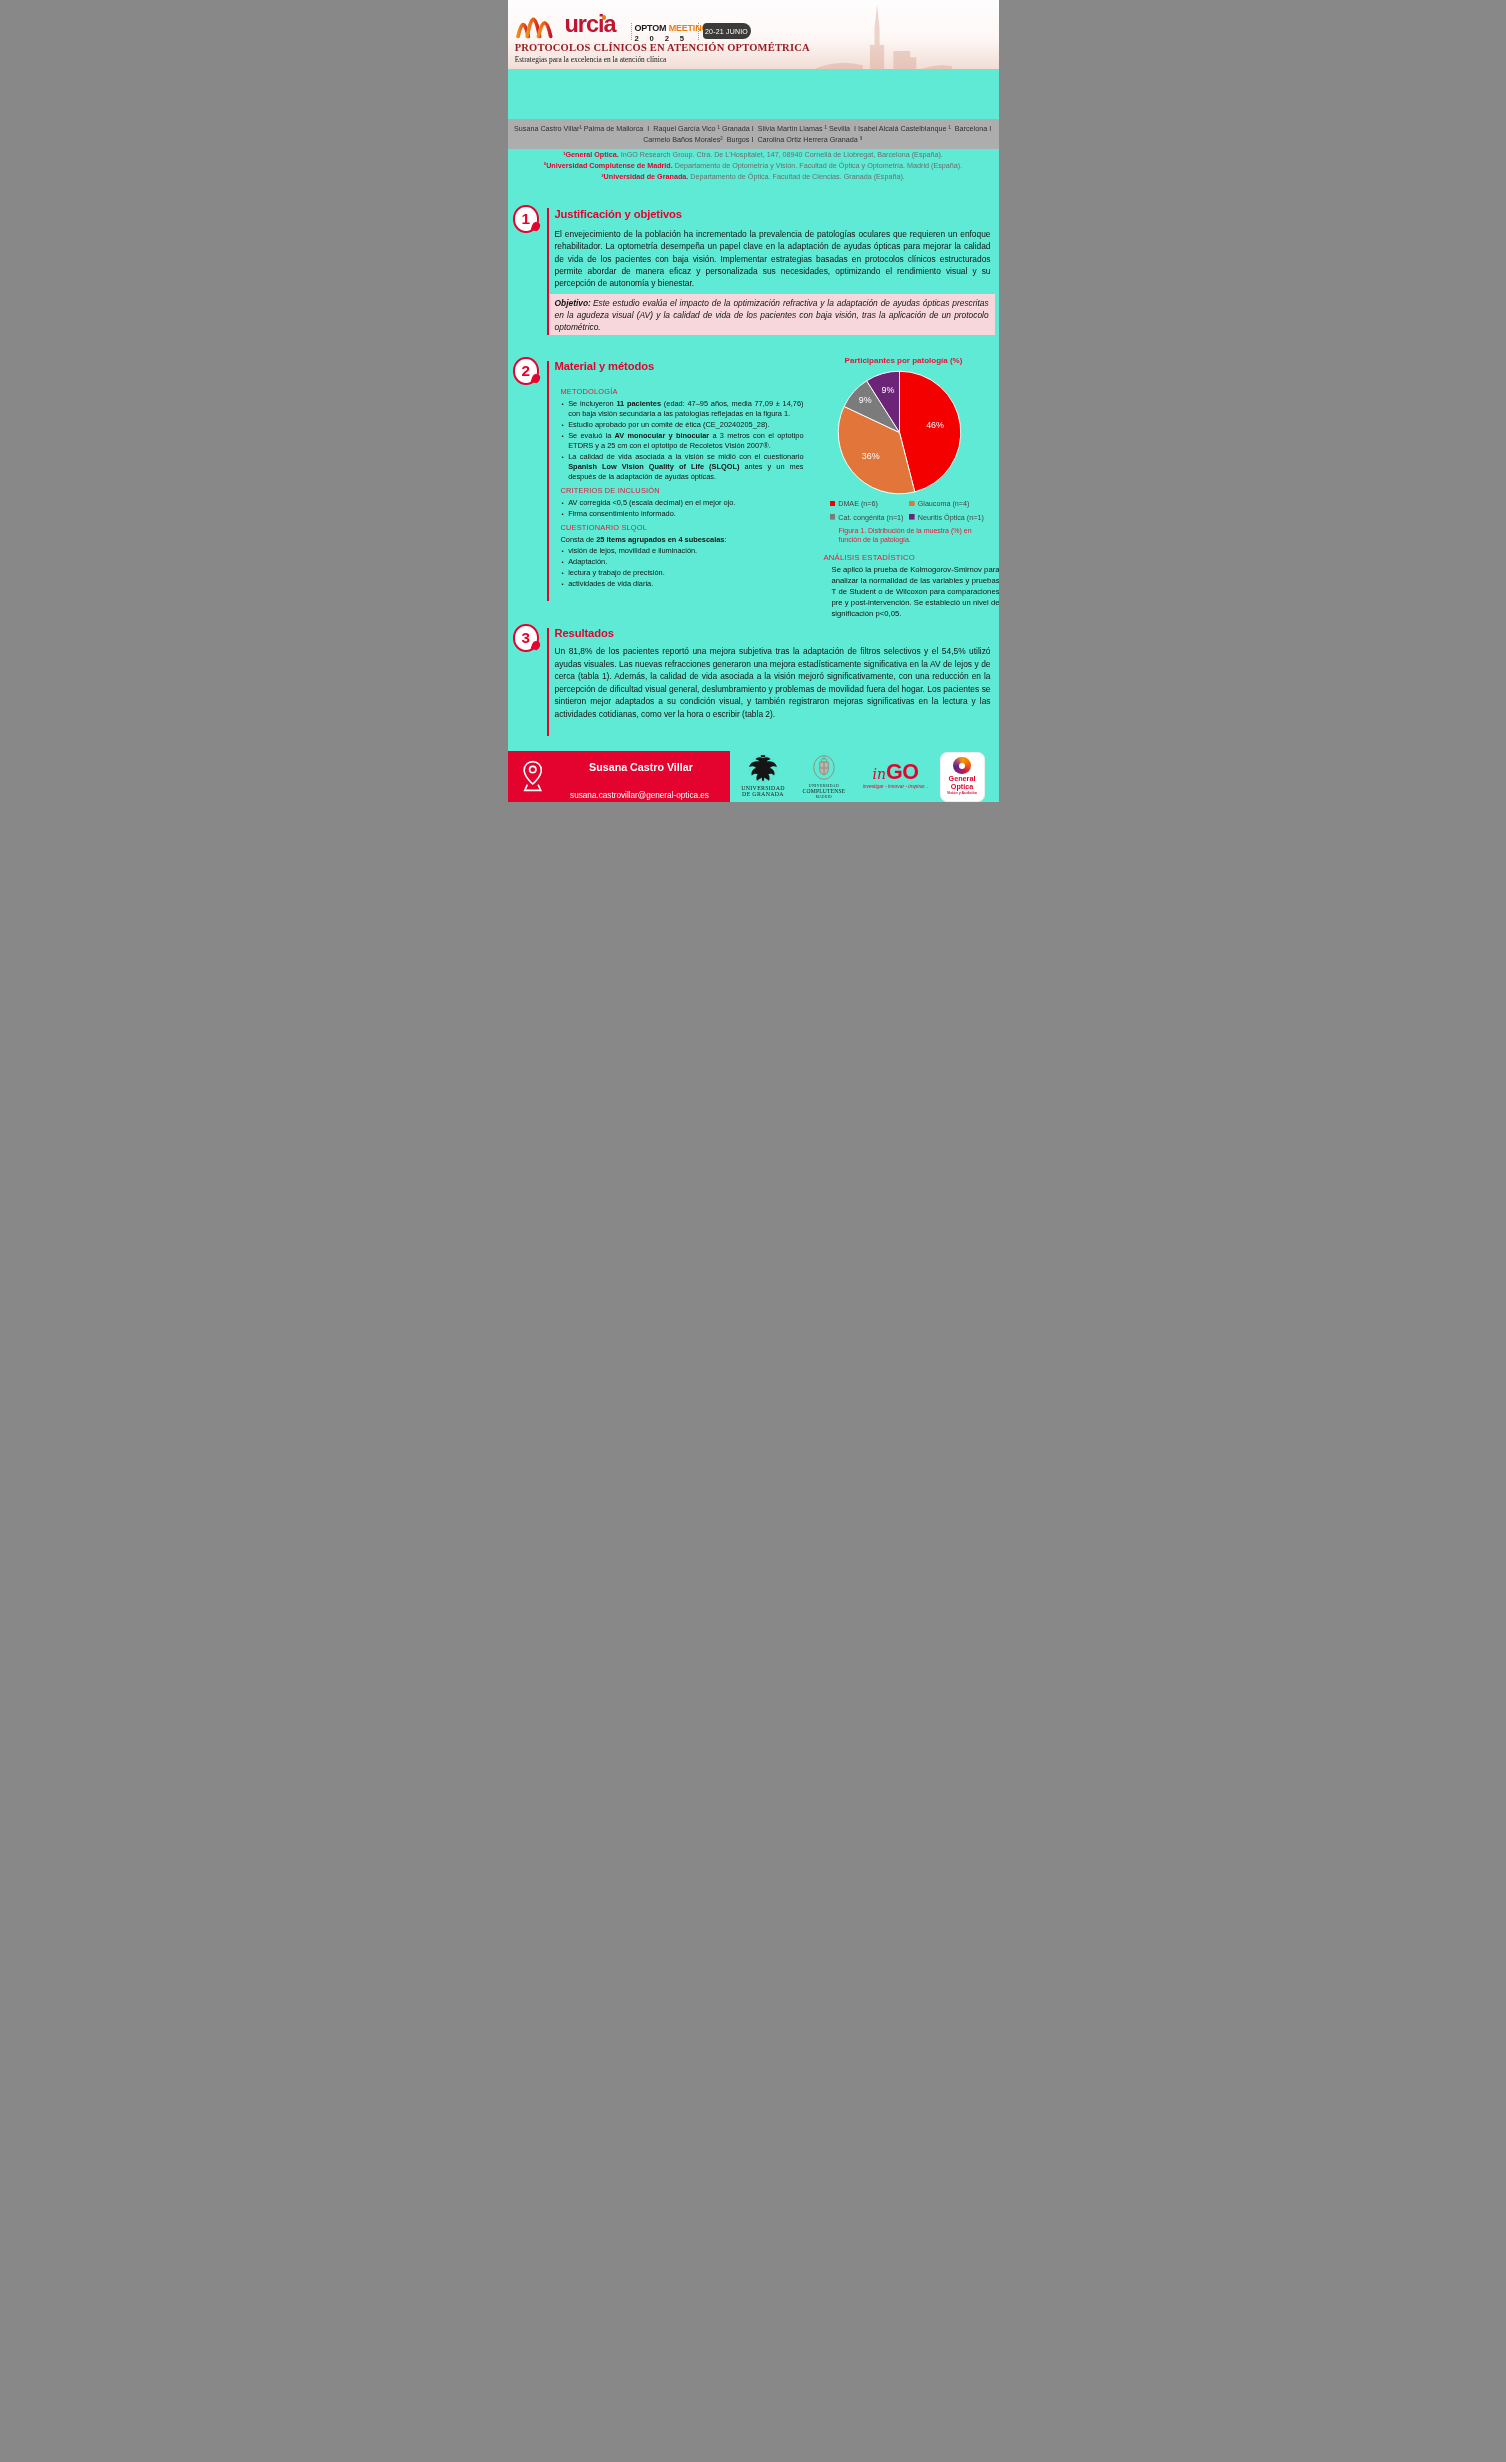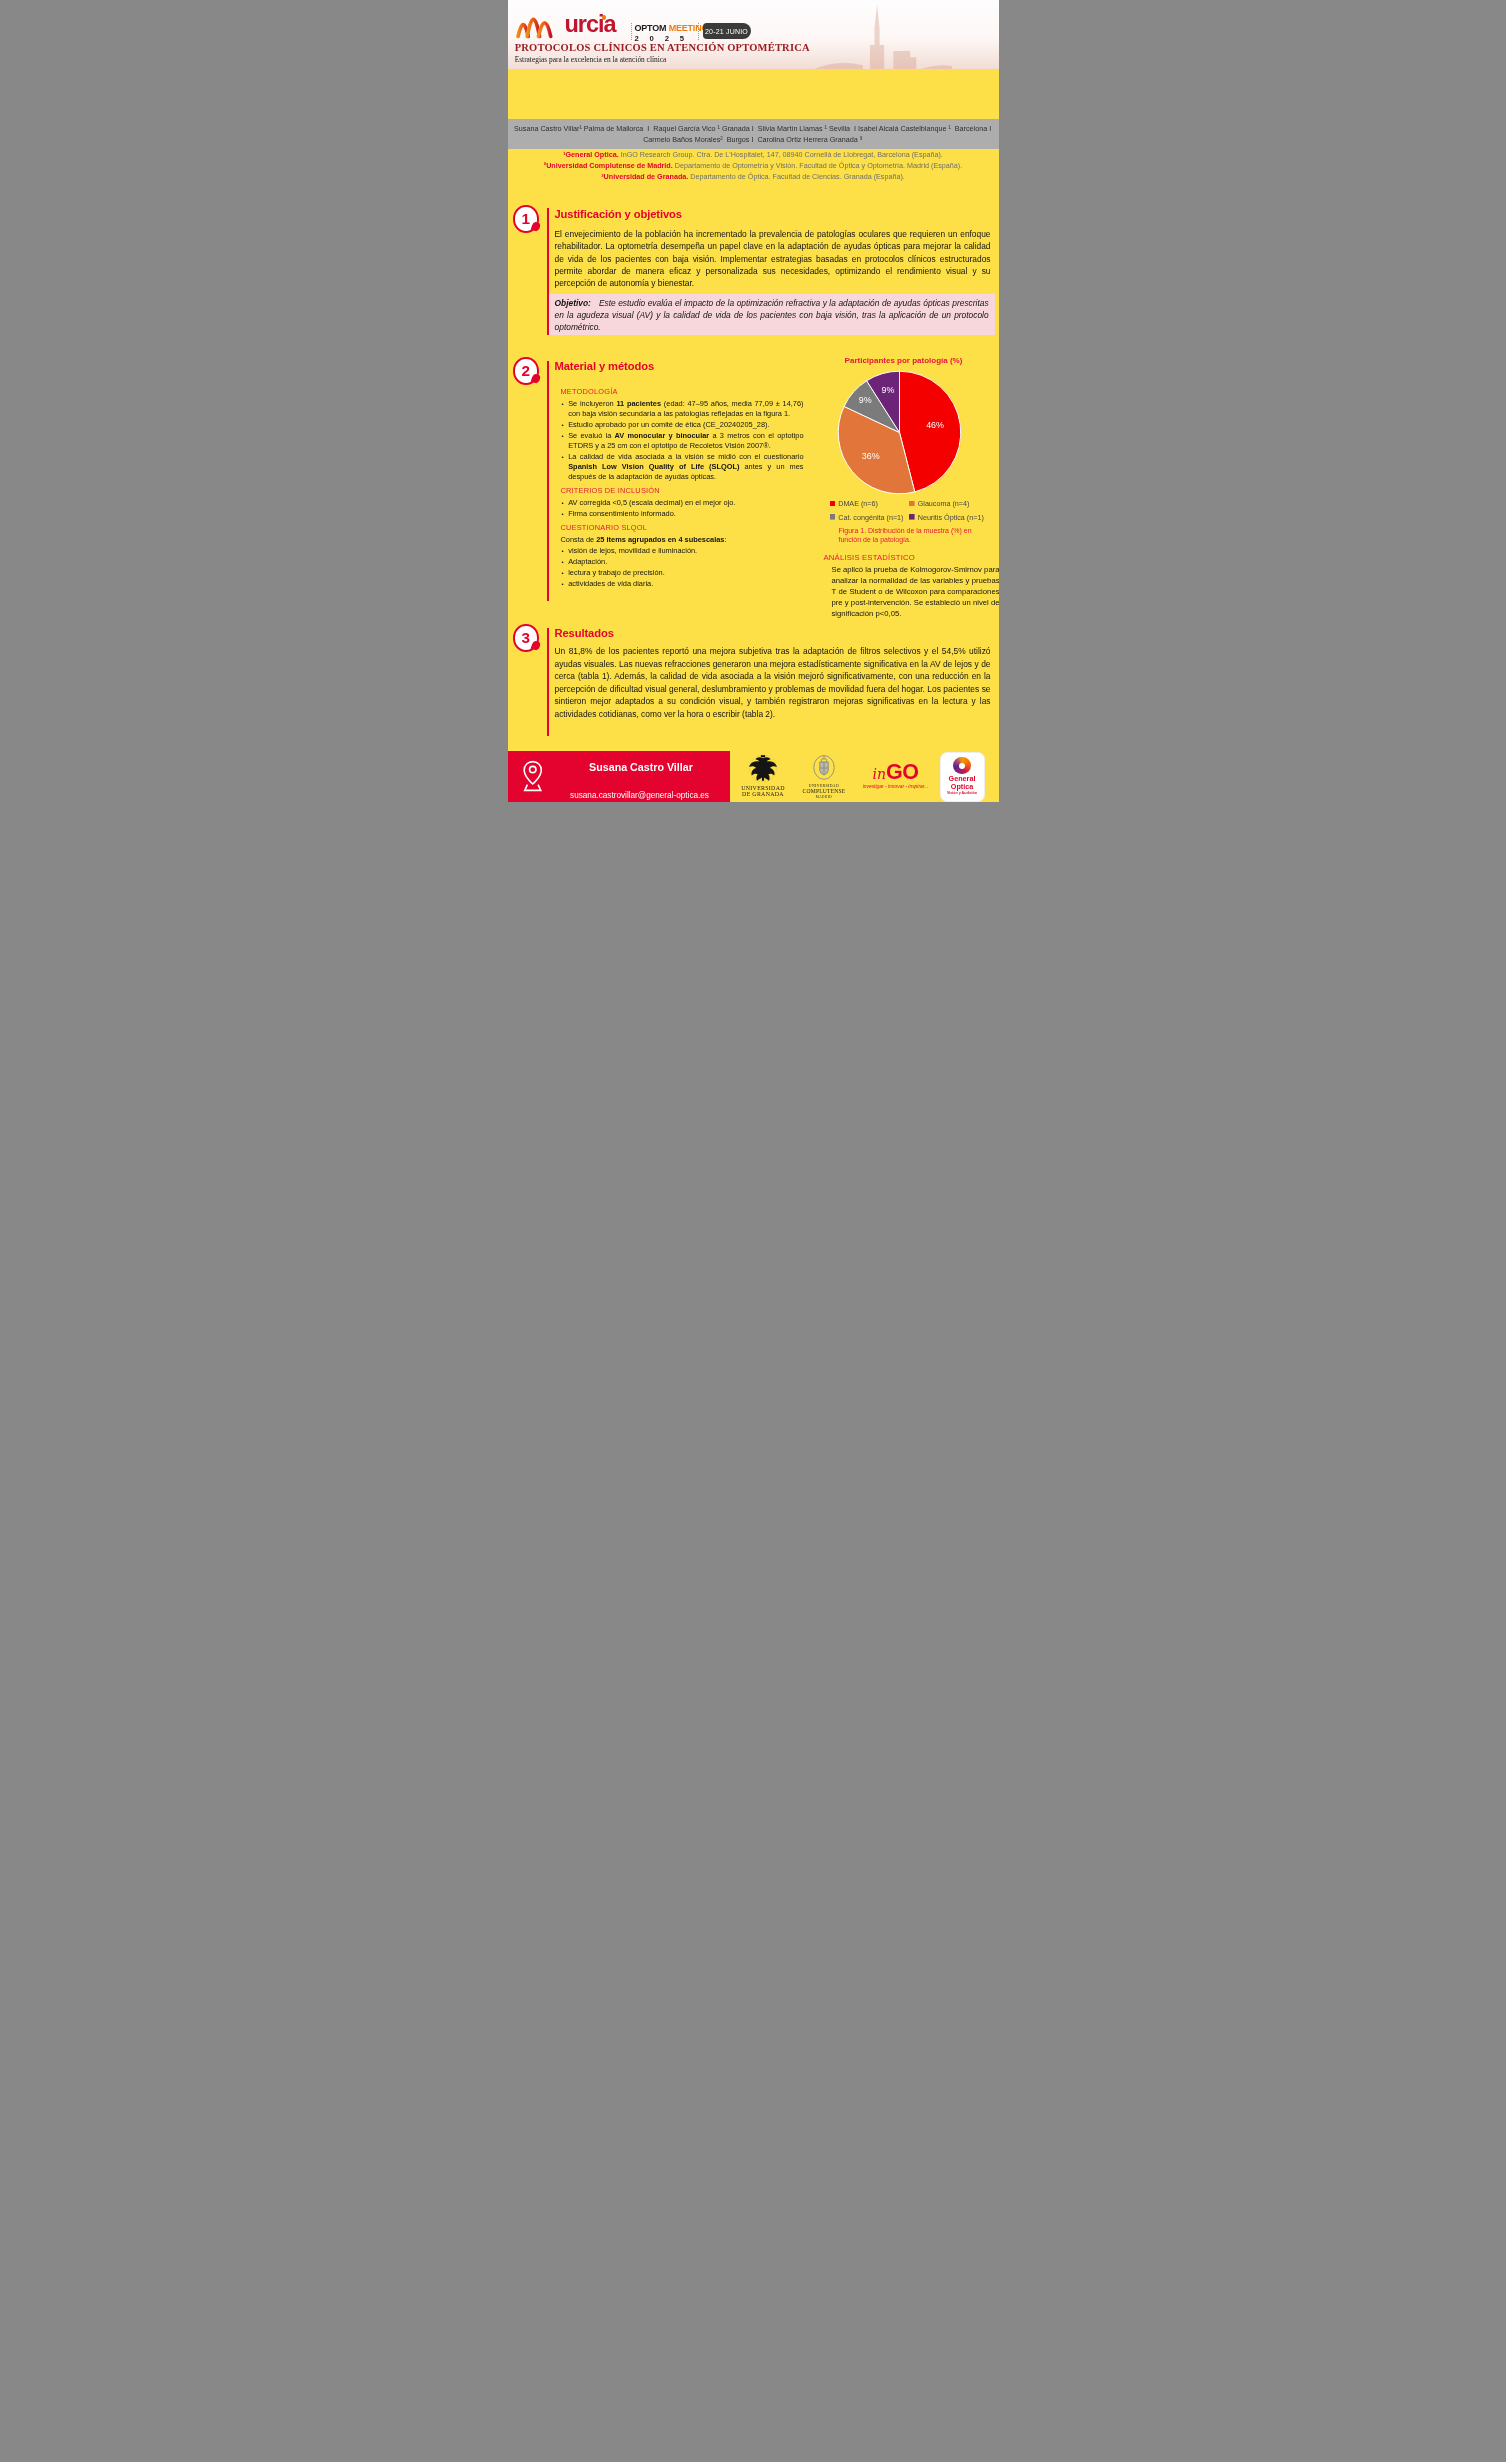--- a/index.html
+++ b/index.html
@@ -1,16 +1,16 @@
 <!DOCTYPE html>
 <html style="font-size:8.2px"><head>
 <meta charset="utf-8">
 <style>
   html,body{margin:0;padding:0;background:#888;}
-  .page{position:relative;width:491px;height:802px;margin:0 auto;background:#fde047;
+  .page{position:relative;width:491px;height:802px;margin:0 auto;background:#5eead4;
         font-family:"Liberation Sans",sans-serif;overflow:hidden;}
   .abs{position:absolute;}
 
   
   .header{position:absolute;left:0;top:0;width:491px;height:69px;
           background:linear-gradient(to bottom,#fefdfd 0%,#fdf8f6 55%,#f2ddd5 100%);}
   .header-noise{position:absolute;left:0;top:36px;width:491px;height:33px;opacity:.35;
           background-image:radial-gradient(#ddb3a2 0.3px,transparent 0.5px);background-size:3.1px 2px;}
   .brand-word{position:absolute;left:57px;top:11.2px;font-size:23.5px;font-weight:bold;
           color:#C21330;letter-spacing:-1px;}
@@ -57,21 +57,21 @@
           background:#E4032E;border-radius:50% 50% 50% 0;transform:rotate(20deg);}
   .vbar{position:absolute;left:39px;width:2.6px;background:#E4032E;}
   .sec-heading{position:absolute;left:47px;font-size:11.2px;font-weight:bold;color:#E4032E;letter-spacing:-0.1px;}
   .body-text{position:absolute;color:#131313;text-align:justify;}
   .red-sub{color:#E31837;font-size:7.4px;letter-spacing:0.2px;}
 
   
   .s1-body{left:47px;top:228px;width:436px;font-size:8.4px;line-height:12.3px;}
   .objetivo-box{position:absolute;left:41px;top:294px;width:434px;height:36px;background:#F7D7DC;
           padding:2.6px 6.1px;font-size:8.4px;line-height:12px;font-style:italic;color:#131313;text-align:justify;}
-  .objetivo-box .lbl{font-weight:bold;margin-right:8px;}
+  .objetivo-box .lbl{font-weight:bold;margin-right:2px;}
 
   
   .leftcol{position:absolute;left:53px;top:387px;width:243px;font-size:7.4px;line-height:9.7px;color:#141414;}
   .leftcol .red-sub{margin:4.1px 0 2.6px;}
   .leftcol .red-sub.first{margin-top:0;}
   .li{position:relative;padding-left:7.7px;margin-bottom:1.5px;text-align:justify;}
   .li::before{content:"\2022";position:absolute;left:1px;top:0;font-size:6.1px;color:#141414;}
   .intro-line{margin-bottom:1px;}
 
   

